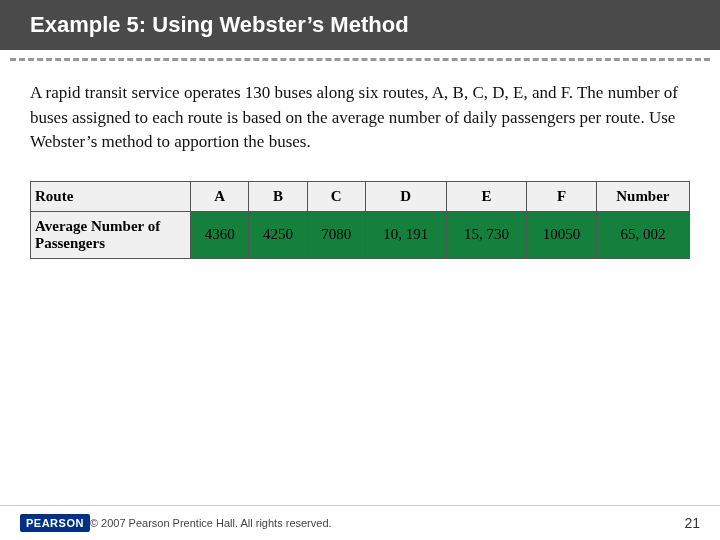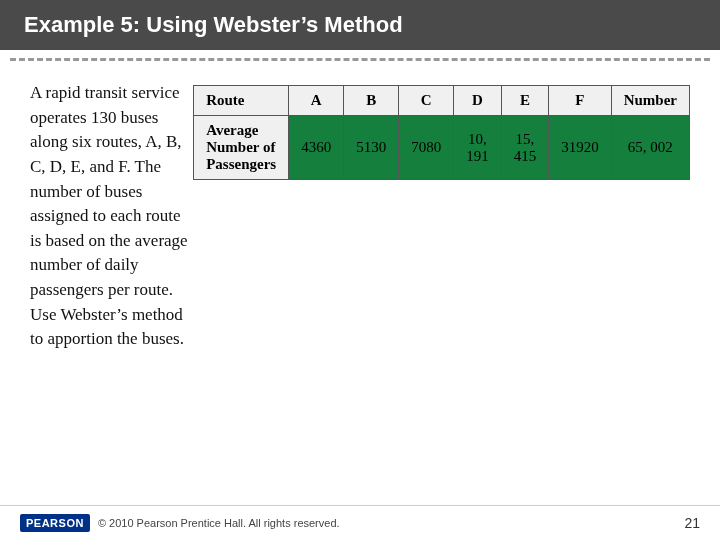--- a/index.html
+++ b/index.html
@@ -20,37 +20,38 @@
       width: 720px;
       height: 540px;
       background: #ffffff;
       display: flex;
       flex-direction: column;
     }
 
     .header {
       background: #4a4a4a;
       color: #ffffff;
-      padding: 12px 24px;
+      padding: 12px 30px;
       font-size: 22px;
       font-weight: bold;
       font-family: Arial, sans-serif;
     }
 
     .divider-dashed {
       border: none;
       border-top: 3px dashed #999999;
       margin: 0 10px;
       margin-top: 8px;
     }
 
     .content-area {
       flex: 1;
       padding: 20px 30px 10px 30px;
       display: flex;
+      flex-direction: column;
     }
 
     .paragraph {
       font-size: 17px;
       line-height: 1.45;
       color: #111111;
       margin-bottom: 22px;
     }
 
     .table-wrapper {
@@ -58,21 +59,21 @@
     }
 
     table {
       border-collapse: collapse;
       width: 100%;
       font-size: 15px;
     }
 
     table th, table td {
       border: 1px solid #555555;
-      padding: 6px 12px;
+      padding: 6px 4px;
       text-align: center;
     }
 
     table th:first-child, table td:first-child {
       text-align: left;
       font-weight: bold;
       background: #f0f0f0;
       width: 160px;
     }
 
@@ -91,21 +92,21 @@
       display: flex;
       align-items: center;
       justify-content: space-between;
       padding: 8px 20px;
       border-top: 1px solid #cccccc;
     }
 
     .footer-left {
       display: flex;
       align-items: center;
-      gap: 8px;
+      gap: 0;
     }
 
     .pearson-logo {
       background: #003087;
       color: #ffffff;
       font-size: 11px;
       font-weight: bold;
       font-family: Arial, sans-serif;
       padding: 3px 6px;
       border-radius: 2px;
@@ -150,34 +151,34 @@
             <th>D</th>
             <th>E</th>
             <th>F</th>
             <th>Number</th>
           </tr>
         </thead>
         <tbody>
           <tr>
             <td>Average Number of Passengers</td>
             <td>4360</td>
-            <td>5130</td>
+            <td>4250</td>
             <td>7080</td>
             <td>10, 191</td>
-            <td>15, 415</td>
-            <td>31920</td>
+            <td>15, 730</td>
+            <td>10050</td>
             <td>65, 002</td>
           </tr>
         </tbody>
       </table>
     </div>
 
   </div>
 
   <div class="footer">
     <div class="footer-left">
       <span class="pearson-logo">PEARSON</span>
-      <span class="footer-text">© 2010 Pearson Prentice Hall. All rights reserved.</span>
+      <span class="footer-text">© 2007 Pearson Prentice Hall. All rights reserved.</span>
     </div>
     <span class="page-number">21</span>
   </div>
 
 </div>
 
 </body></html>

